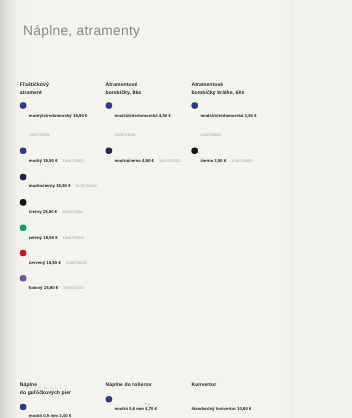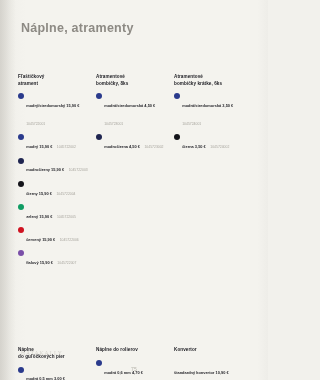--- a/index.html
+++ b/index.html
@@ -38,21 +38,21 @@
     pointer-events: none;
   }
 
   #page-title {
     position: absolute;
     left: 21px;
     top: 21px;
     font-size: 12.5px;
     letter-spacing: 0.25px;
     color: #8d8a84;
-    font-weight: 700;
+    font-weight: 400;
     white-space: nowrap;
   }
 
   .grid {
     position: absolute;
     left: 18px;
     top: 74px;
     width: 236px;
   }
 

